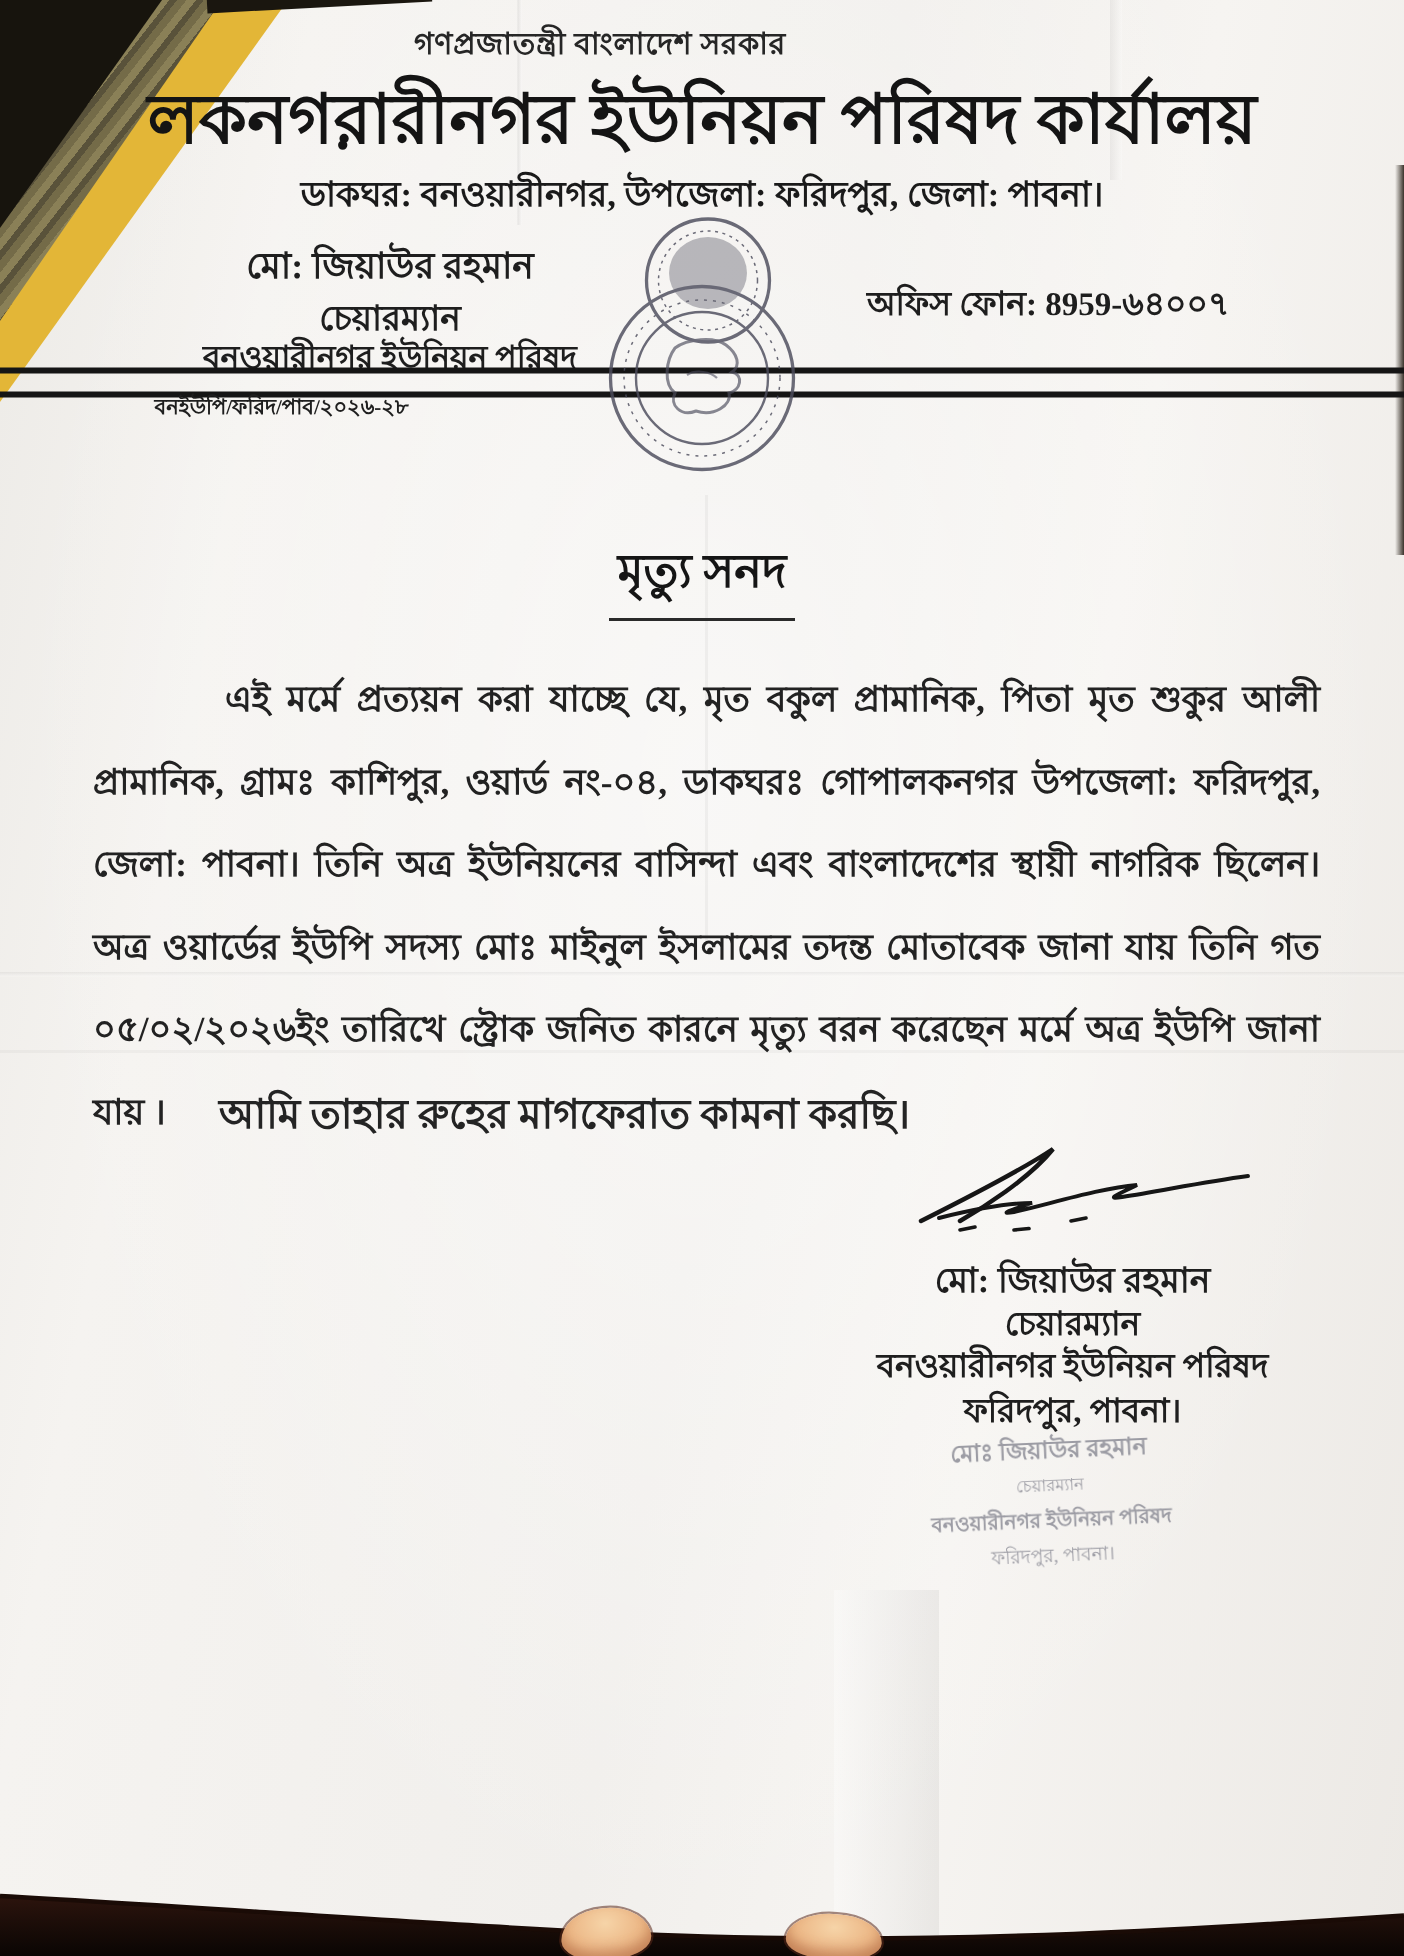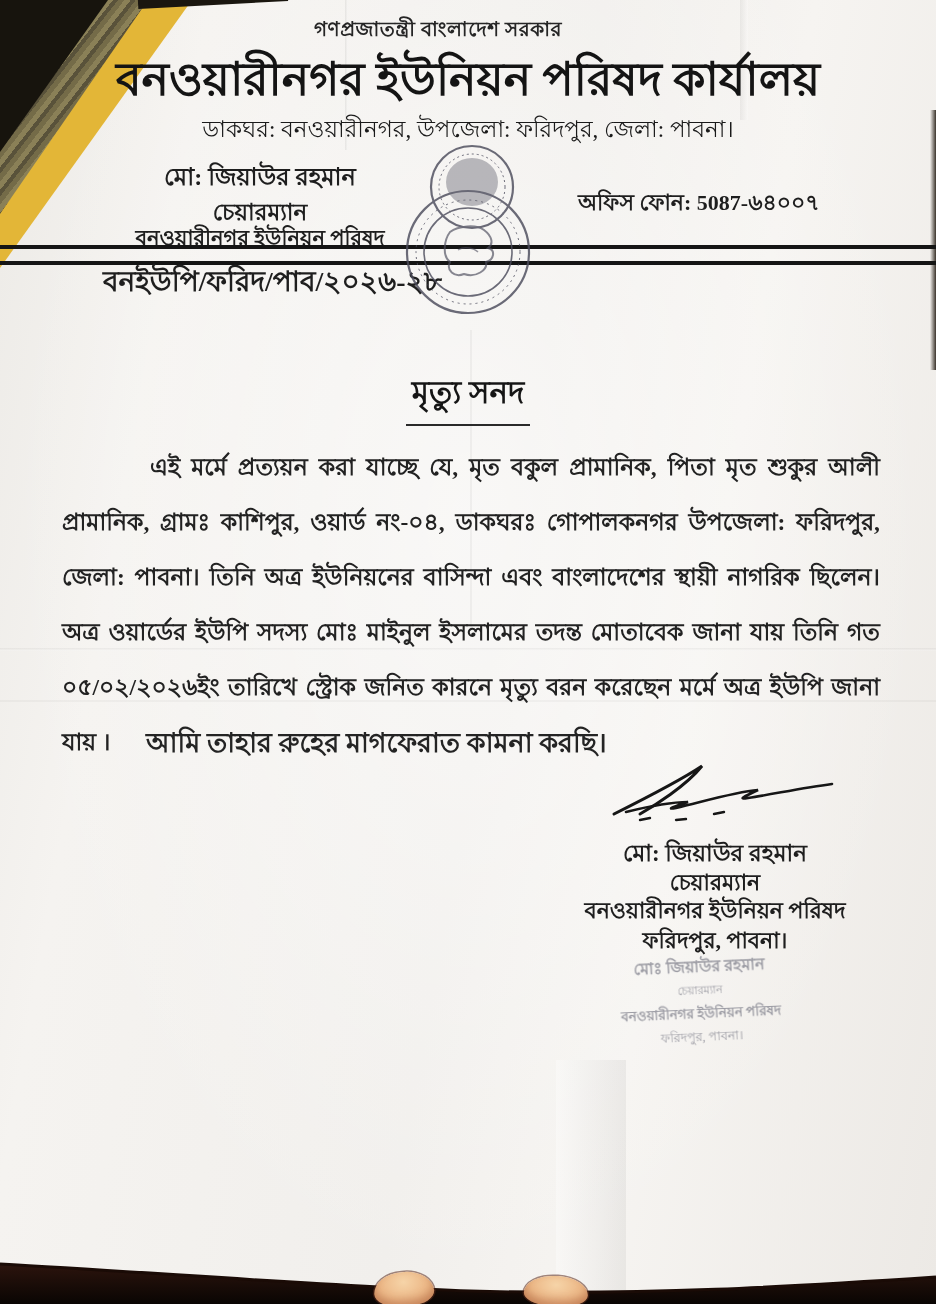--- a/index.html
+++ b/index.html
@@ -29,35 +29,35 @@
     clip-path:polygon(0 0,192px 0,0 268px);background:#e3b637;}
   .corner-olive{position:absolute;left:0;top:0;width:170px;height:240px;
     clip-path:polygon(0 0,148px 0,0 214px);
     background:repeating-linear-gradient(128deg,#8a8057 0 5px,#59523a 5px 9px,#746b48 9px 14px);}
   .corner-dark{position:absolute;left:0;top:0;width:130px;height:180px;
     clip-path:polygon(0 0,108px 0,0 152px);background:#17140d;}
   .top-sliver{position:absolute;left:138px;top:-4px;width:150px;height:9px;background:#1a160f;transform:rotate(-3deg);}
 
   
   .t{position:absolute;color:#1e1e1e;}
-  .govt-line{top:14px;left:0;width:800px;text-align:center;font-size:20px;font-weight:600;letter-spacing:.5px;color:#262626;margin-left:38px;}
+  .govt-line{top:14px;left:0;width:800px;text-align:center;font-size:20px;font-weight:600;letter-spacing:.5px;color:#262626;}
   .office-name{top:44px;left:0;width:936px;text-align:center;font-size:46px;font-weight:700;color:#141414;}
-  .address-line{top:111px;left:0;width:936px;text-align:center;font-size:23px;font-weight:400;color:#1a1a1a;}
+  .address-line{top:111px;left:0;width:936px;text-align:center;font-size:23px;font-weight:700;color:#1a1a1a;}
   .chairman-name{top:158px;left:105px;width:310px;text-align:center;font-size:24px;font-weight:700;}
   .chairman-title{top:194px;left:105px;width:310px;text-align:center;font-size:23px;font-weight:700;}
   .chairman-org{top:222px;left:95px;width:330px;text-align:center;font-size:21px;font-weight:600;}
   .office-phone{top:185px;left:578px;font-size:22px;font-weight:600;}
   .rule{position:absolute;left:0;top:245px;width:936px;height:12px;
     border-top:4px solid #151515;border-bottom:4px solid #151515;}
-  .memo-number{top:260px;left:103px;font-size:28px;font-weight:600;}
+  .memo-number{top:260px;left:103px;font-size:14px;font-weight:600;}
   .date-line{top:259px;left:618px;font-size:21px;font-weight:600;color:#2a2a30;}
 
   .seal{position:absolute;left:398px;top:140px;opacity:.82;}
 
-  .doc-title{position:absolute;top:356px;left:0;width:936px;text-align:center;margin-top:12px;}
+  .doc-title{position:absolute;top:356px;left:0;width:936px;text-align:center;}
   .doc-title span{display:inline-block;font-size:31px;font-weight:700;color:#151515;
     border-bottom:2px solid #2a2a2a;padding:0 6px 4px;}
 
   .body-par{position:absolute;top:440px;left:62px;width:818px;
     font-size:23.5px;line-height:55px;font-weight:600;color:#222;
     text-align:justify;text-indent:88px;margin:0;}
   .prayer{top:722px;left:146px;font-size:27px;font-weight:600;color:#242424;}
 
   .signature{position:absolute;left:606px;top:762px;}
   .sig-name{top:835px;left:560px;width:310px;text-align:center;font-size:23px;font-weight:700;}
@@ -92,27 +92,27 @@
   <div class="crease h2"></div>
   <div class="crease v4"></div>
   <div class="edge-shadow-right"></div>
 
   <div class="corner-yellow"></div>
   <div class="corner-olive"></div>
   <div class="corner-dark"></div>
   <div class="top-sliver"></div>
 
   <div class="t govt-line">গণপ্রজাতন্ত্রী বাংলাদেশ সরকার</div>
-  <div class="t office-name">বনওয়ারীনগর ইউনিয়ন পরিষদ কার্যালয়</div>
+  <div class="t office-name">লকনগর়ারীনগর ইউনিয়ন পরিষদ কার্যালয়</div>
   <div class="t address-line">ডাকঘর: বনওয়ারীনগর, উপজেলা: ফরিদপুর, জেলা: পাবনা।</div>
 
   <div class="t chairman-name">মো: জিয়াউর রহমান</div>
   <div class="t chairman-title">চেয়ারম্যান</div>
   <div class="t chairman-org">বনওয়ারীনগর ইউনিয়ন পরিষদ</div>
-  <div class="t office-phone">অফিস ফোন: 5087-৬৪০০৭</div>
+  <div class="t office-phone">অফিস ফোন: 8959-৬৪০০৭</div>
 
   <div class="rule"></div>
 
   <div class="t memo-number">বনইউপি/ফরিদ/পাব/২০২৬-২৮</div>
 
   <svg class="seal" width="142" height="182" viewBox="0 0 142 182">
     <g fill="none" stroke="#4c4c5c" stroke-width="2.2">
       <circle cx="74" cy="47" r="41"></circle>
       <circle cx="74" cy="47" r="33" stroke-width="1" stroke-dasharray="2 3"></circle>
       <circle cx="70" cy="112" r="61"></circle>

